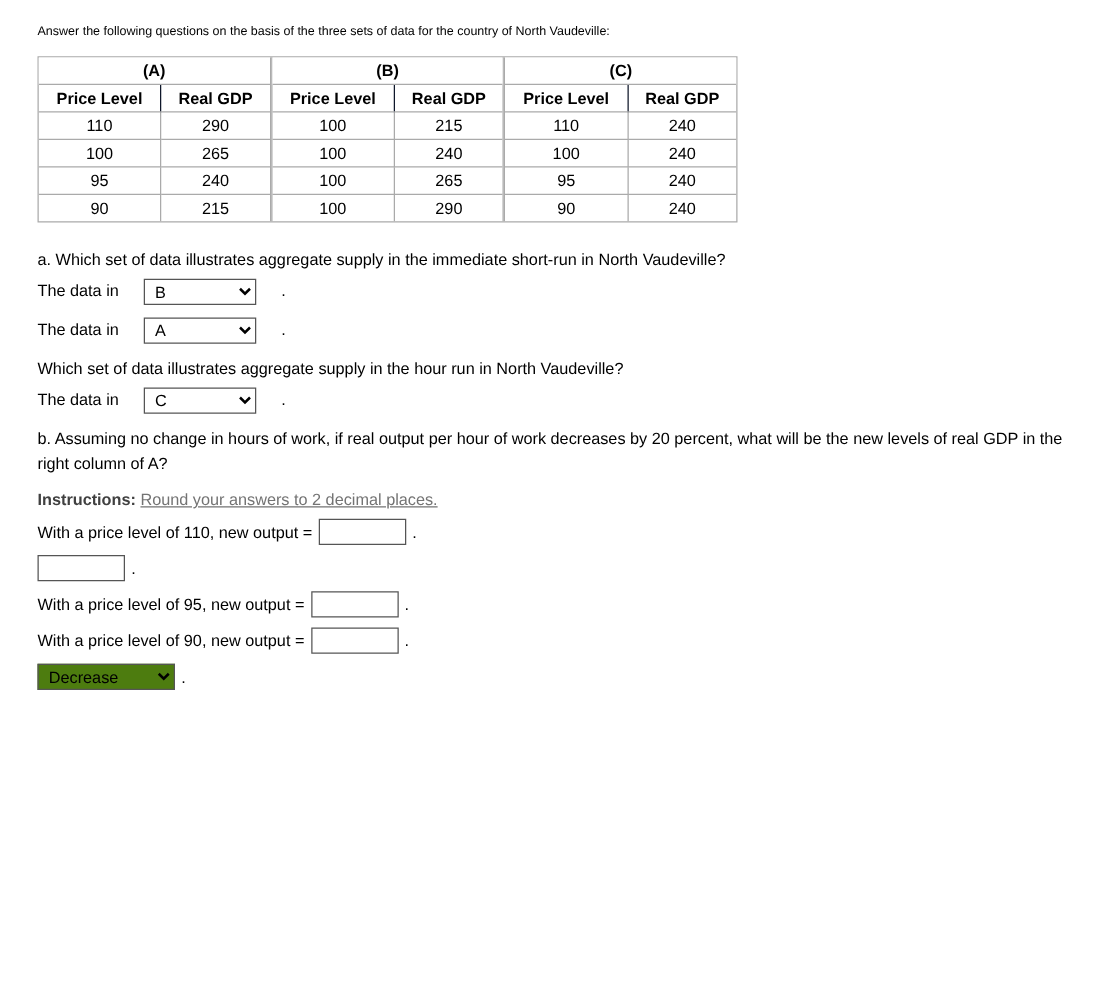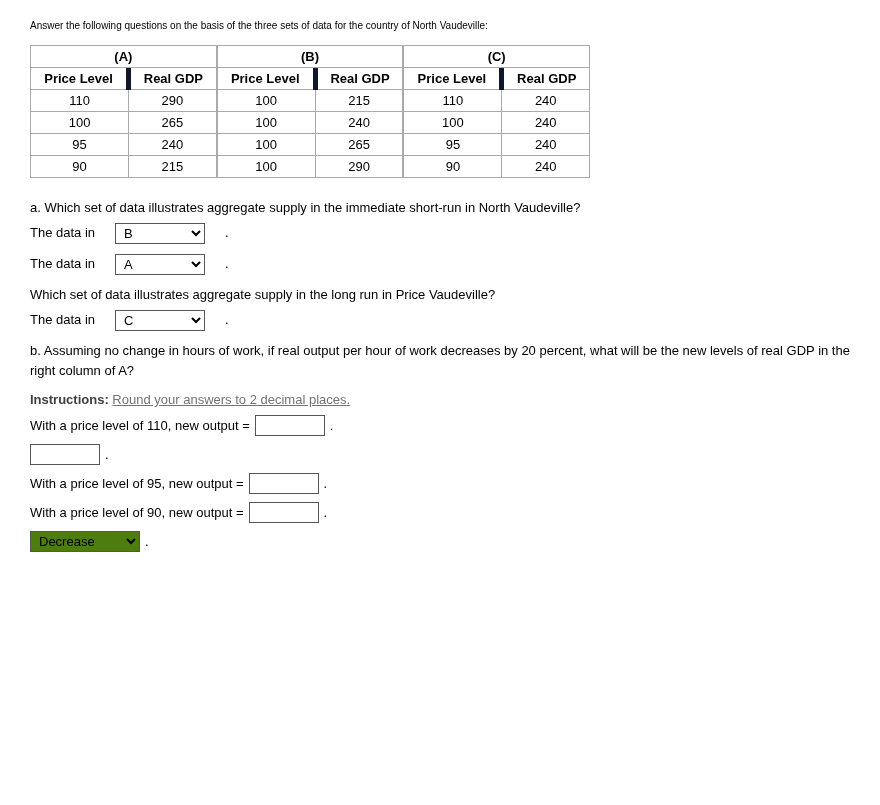--- a/index.html
+++ b/index.html
@@ -34,21 +34,21 @@
       border-bottom: 1px solid #aaa;
       padding: 3px 0;
       background: #fff;
     }
     .data-table {
       width: 100%;
       border-collapse: collapse;
     }
     .data-table th {
       border-bottom: 1px solid #aaa;
-      border-right: 5px solid #0f172a;
+      border-right: 1px solid #0f172a;
       padding: 3px 8px;
       text-align: center;
       font-weight: bold;
       font-size: 13px;
     }
     .data-table th:last-child {
       border-right: none;
     }
     .data-table td {
       border-bottom: 1px solid #aaa;
@@ -237,21 +237,21 @@
 
 <div class="question-block">
   <div class="answer-line">
     <span>The data in</span>
     <select class="answer-select" id="select-short"><option value="A">A</option><option value="B">B</option><option value="C">C</option></select>
     <span>.</span>
   </div>
 </div>
 
 <div class="question-block">
-  <p class="question-text">Which set of data illustrates aggregate supply in the long run in Price Vaudeville?</p>
+  <p class="question-text">Which set of data illustrates aggregate supply in the hour run in North Vaudeville?</p>
   <div class="answer-line">
     <span>The data in</span>
     <select class="answer-select" id="select-long"><option value="A">A</option><option value="B">B</option><option value="C" selected="">C</option></select>
     <span>.</span>
   </div>
 </div>
 
 <div class="question-block">
   <p class="question-text">b. Assuming no change in hours of work, if real output per hour of work decreases by 20 percent, what will be the new levels of real GDP in the right column of A?</p>
 </div>

